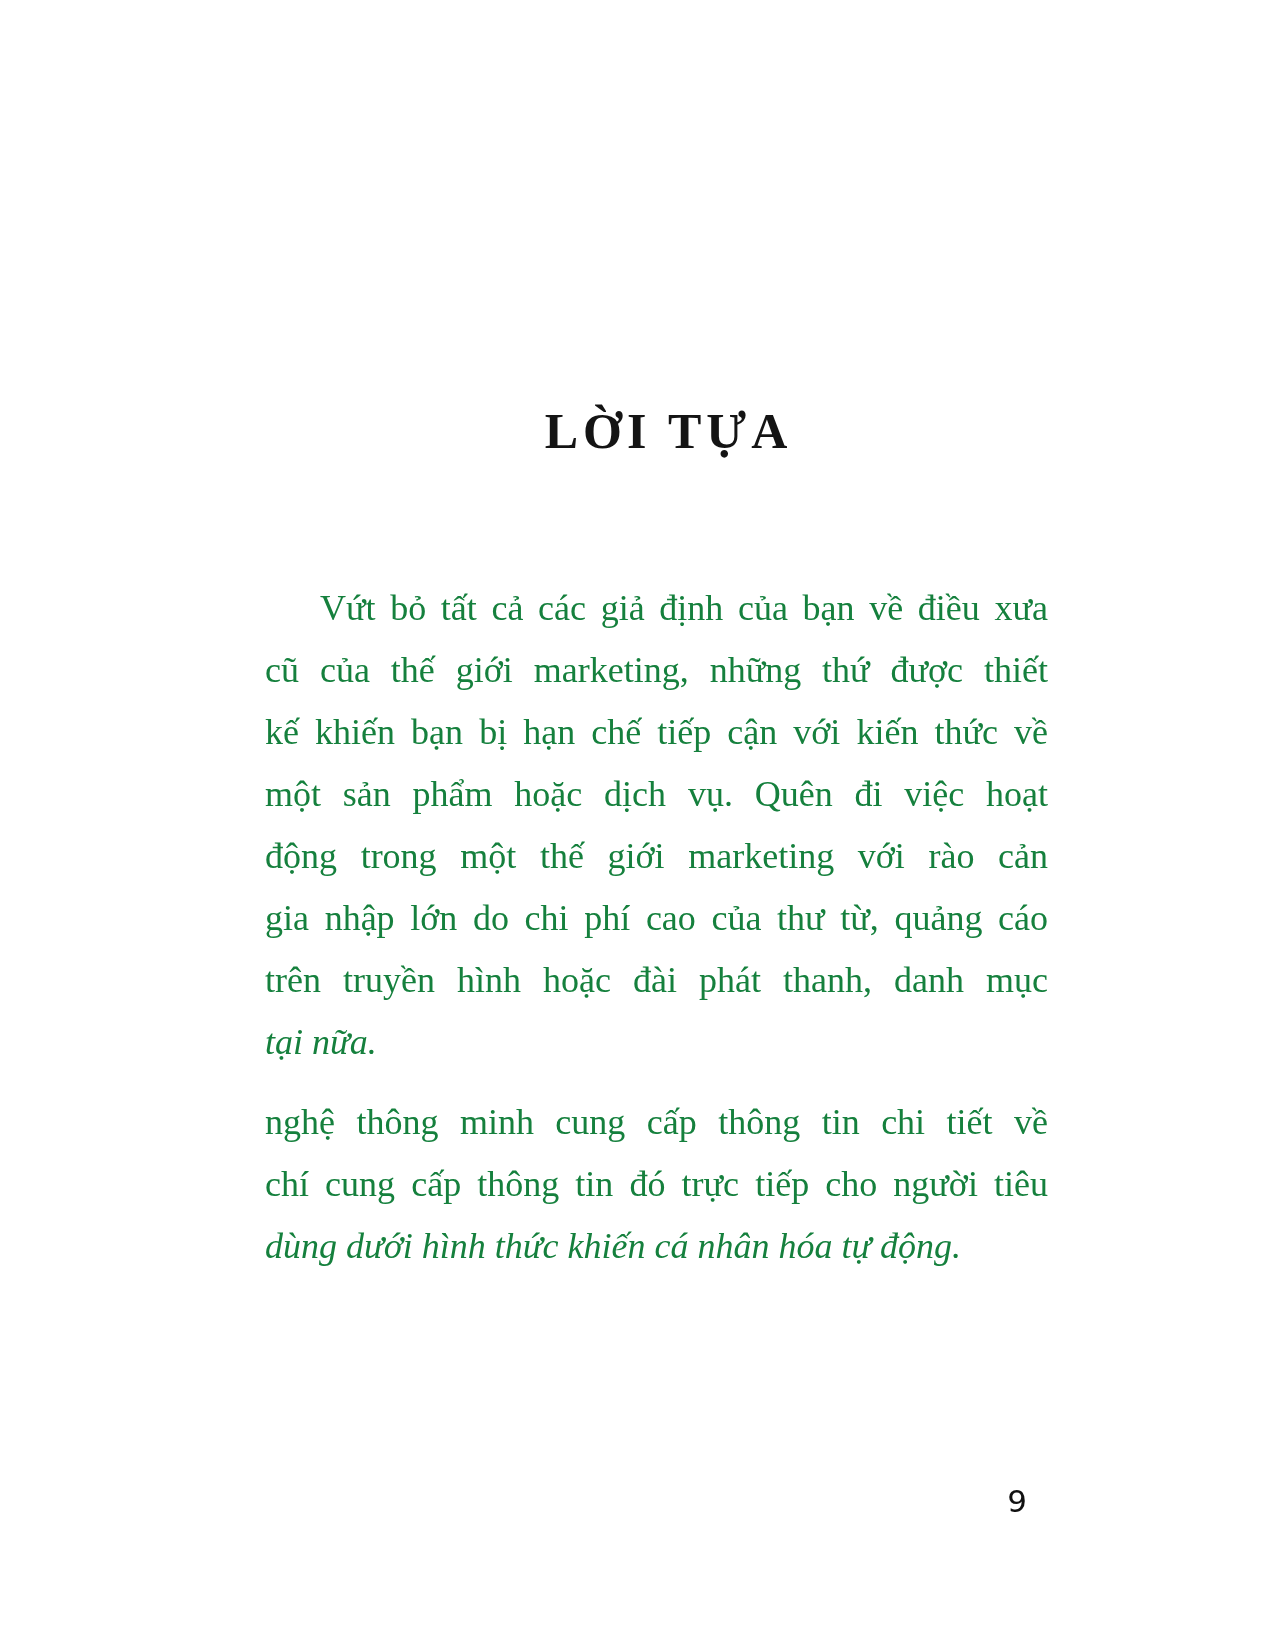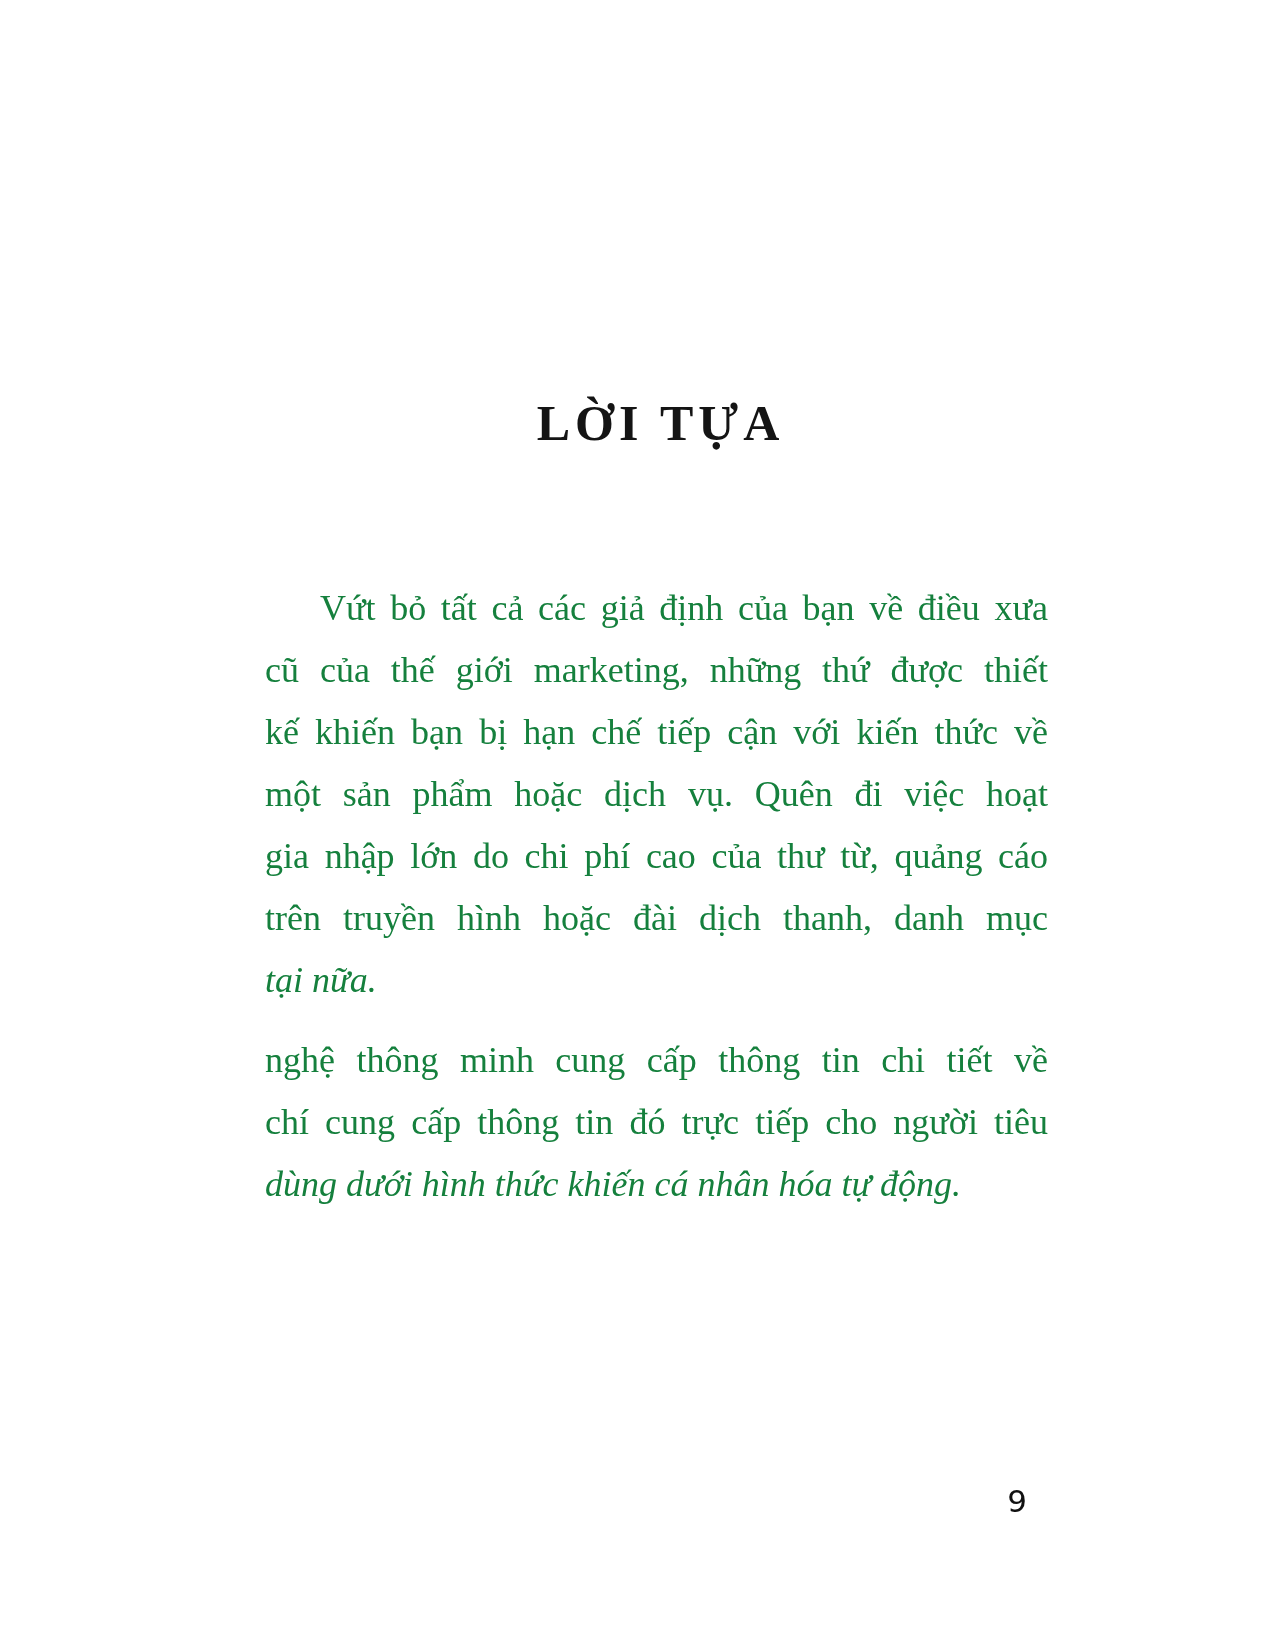--- a/index.html
+++ b/index.html
@@ -13,21 +13,21 @@
     height: 1650px;
     background: #ffffff;
     overflow: hidden;
     font-family: "Liberation Serif", "DejaVu Serif", serif;
   }
   .chapter-title {
     position: absolute;
     left: 265px;
     top: 394px;
     width: 783px;
-    margin: 4px;
+    margin: 12px;
     text-align: center;
     font-family: "Liberation Serif", "DejaVu Serif", serif;
     font-weight: bold;
     font-size: 50px;
     line-height: 1;
     letter-spacing: 5px;
     color: #141414;
   }
   .content {
     position: absolute;
@@ -71,22 +71,23 @@
 
 <div class="page">
   <h1 class="chapter-title">LỜI TỰA</h1>
 
   <div class="content">
       <div class="paragraph">
         <div class="text-line first">Vứt bỏ tất cả các giả định của bạn về điều xưa</div>
         <div class="text-line">cũ của thế giới marketing, những thứ được thiết</div>
         <div class="text-line">kế khiến bạn bị hạn chế tiếp cận với kiến thức về</div>
         <div class="text-line">một sản phẩm hoặc dịch vụ. Quên đi việc hoạt</div>
+        <div class="text-line">động trong một thế giới marketing với rào cản</div>
         <div class="text-line">gia nhập lớn do chi phí cao của thư từ, quảng cáo</div>
-        <div class="text-line">trên truyền hình hoặc đài dịch thanh, danh mục</div>
+        <div class="text-line">trên truyền hình hoặc đài phát thanh, danh mục</div>
         <div class="text-line last">tại nữa.</div>
       </div>
       <div class="paragraph">
         <div class="text-line">nghệ thông minh cung cấp thông tin chi tiết về</div>
         <div class="text-line">chí cung cấp thông tin đó trực tiếp cho người tiêu</div>
         <div class="text-line last">dùng dưới hình thức khiến cá nhân hóa tự động.</div>
       </div>
     </div>
 
   <div class="page-number">9</div>

